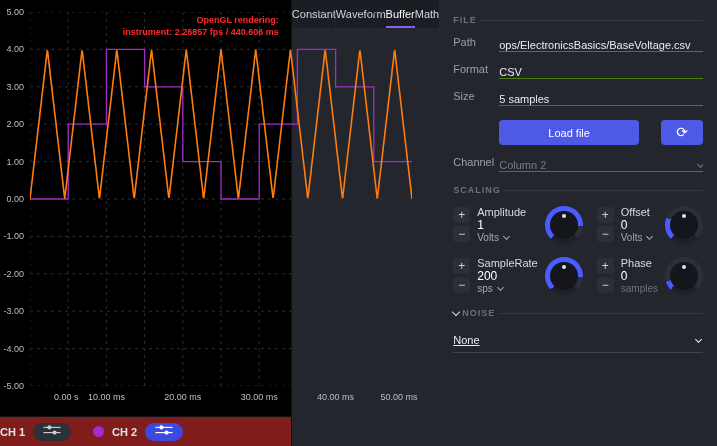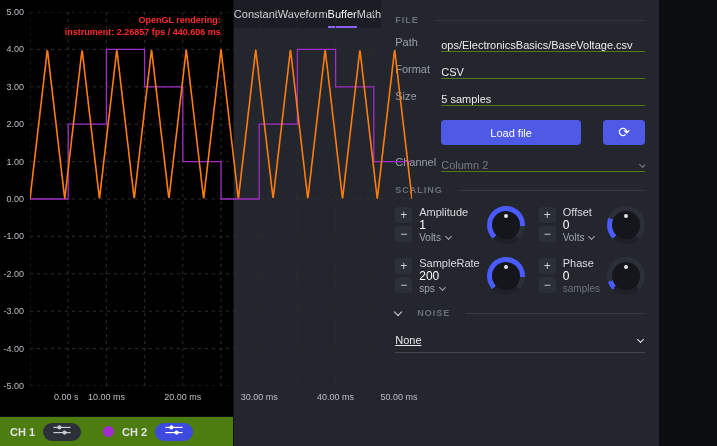--- a/index.html
+++ b/index.html
@@ -1,50 +1,50 @@
 <!DOCTYPE html>
 <html><head>
 <meta charset="utf-8">
 <style>
   * { margin:0; padding:0; box-sizing:border-box; }
   body { background:#0c0d10; font-family:"Liberation Sans", sans-serif; }
-  .app { width:659px; height:446px; display:flex; background:#000; overflow:hidden; }
+  .app { width:717px; height:446px; display:flex; background:#000; overflow:hidden; }
 
   
   .left { width:422px; display:flex; flex-direction:column; }
   .scope { position:relative; flex:1; background:#000; }
   #plot { position:absolute; left:30px; top:12px; width:382px; height:374px; }
   #plot line { stroke:#2e2e2e; stroke-dasharray:3 4; stroke-width:1; }
   #plot .w1 { fill:none; stroke:#ff7d0e; stroke-width:1.6; }
   #plot .w2 { fill:none; stroke:#a12dc8; stroke-width:1.3; }
   #ylabels { position:absolute; left:0; top:12px; width:26px; height:374px; }
   .ytick { position:absolute; right:2px; width:26px; font-size:9px; color:#bcbfc4; text-align:right; height:10px; line-height:10px; }
   #xlabels { position:absolute; left:30px; top:390px; width:382px; height:14px; }
   .xtick { position:absolute; top:2px; font-size:9px; color:#bcbfc4; white-space:nowrap; }
   .fps { position:absolute; top:14px; right:12px; text-align:right; color:#ff2b2b; font-size:9px; font-weight:bold; line-height:1.35; }
 
   
-  .bottombar { height:30px; background:#4d7c0f; border-top:1px solid #101114; display:flex; align-items:center; padding:0 10px; gap:8px; }
+  .bottombar { height:30px; background:#7f1d1d; border-top:1px solid #101114; display:flex; align-items:center; padding:0 0; gap:8px; }
   .chlabel { font-size:11px; color:#e2e4e8; font-weight:bold; }
   .pill { width:38px; height:18px; border-radius:9px; background:#2c3038; border:none; display:flex; align-items:center; justify-content:center; cursor:pointer; padding:0; }
   .pill.active { background:#3d49df; }
   .pill svg line { stroke:#c9cdd4; stroke-width:1.4; }
   .pill svg circle { fill:#c9cdd4; }
   .pill.active svg line { stroke:#fff; }
   .pill.active svg circle { fill:#fff; }
   .ch2dot { width:11px; height:11px; border-radius:50%; background:#a02ccd; margin-left:14px; }
 
   
   .panel { flex:1; background:#23262d; border-left:1px solid #101114; display:flex; flex-direction:row; }
   .tabbar { height:28px; background:#1a1d23; display:flex; flex:0 0 auto; }
   .tab { flex:1; font-size:11px; color:#d2d5da; display:flex; align-items:center; justify-content:center; cursor:pointer; }
   .tab.active { color:#fff; box-shadow:inset 0 -2px 0 #8a63f5; }
   .panel-content { padding:2px 14px 0; flex:1; }
 
-  .sec { display:flex; align-items:center; gap:16px; margin-top:13px; }
+  .sec { display:flex; align-items:center; gap:3px; margin-top:13px; }
   .sec .t { font-size:9px; letter-spacing:1px; color:#6a717d; font-weight:bold; }
   .sec .hr { flex:1; height:1px; background:#343843; }
 
   .row { display:flex; align-items:flex-end; margin-top:11px; }
   .row .lab { width:46px; font-size:11px; color:#9aa0a8; padding-bottom:4px; flex:0 0 auto; }
   .row .val { flex:1; font-size:11px; color:#e9ebee; border-bottom:1px solid #4d7c0f; padding-bottom:0; white-space:nowrap; overflow:hidden; }
   .row.channel .val { color:#767b84; display:flex; align-items:center; }
   .row.channel .chev { margin-left:auto; }
 
   .loadrow { display:flex; gap:22px; margin:14px 0 2px 46px; }

